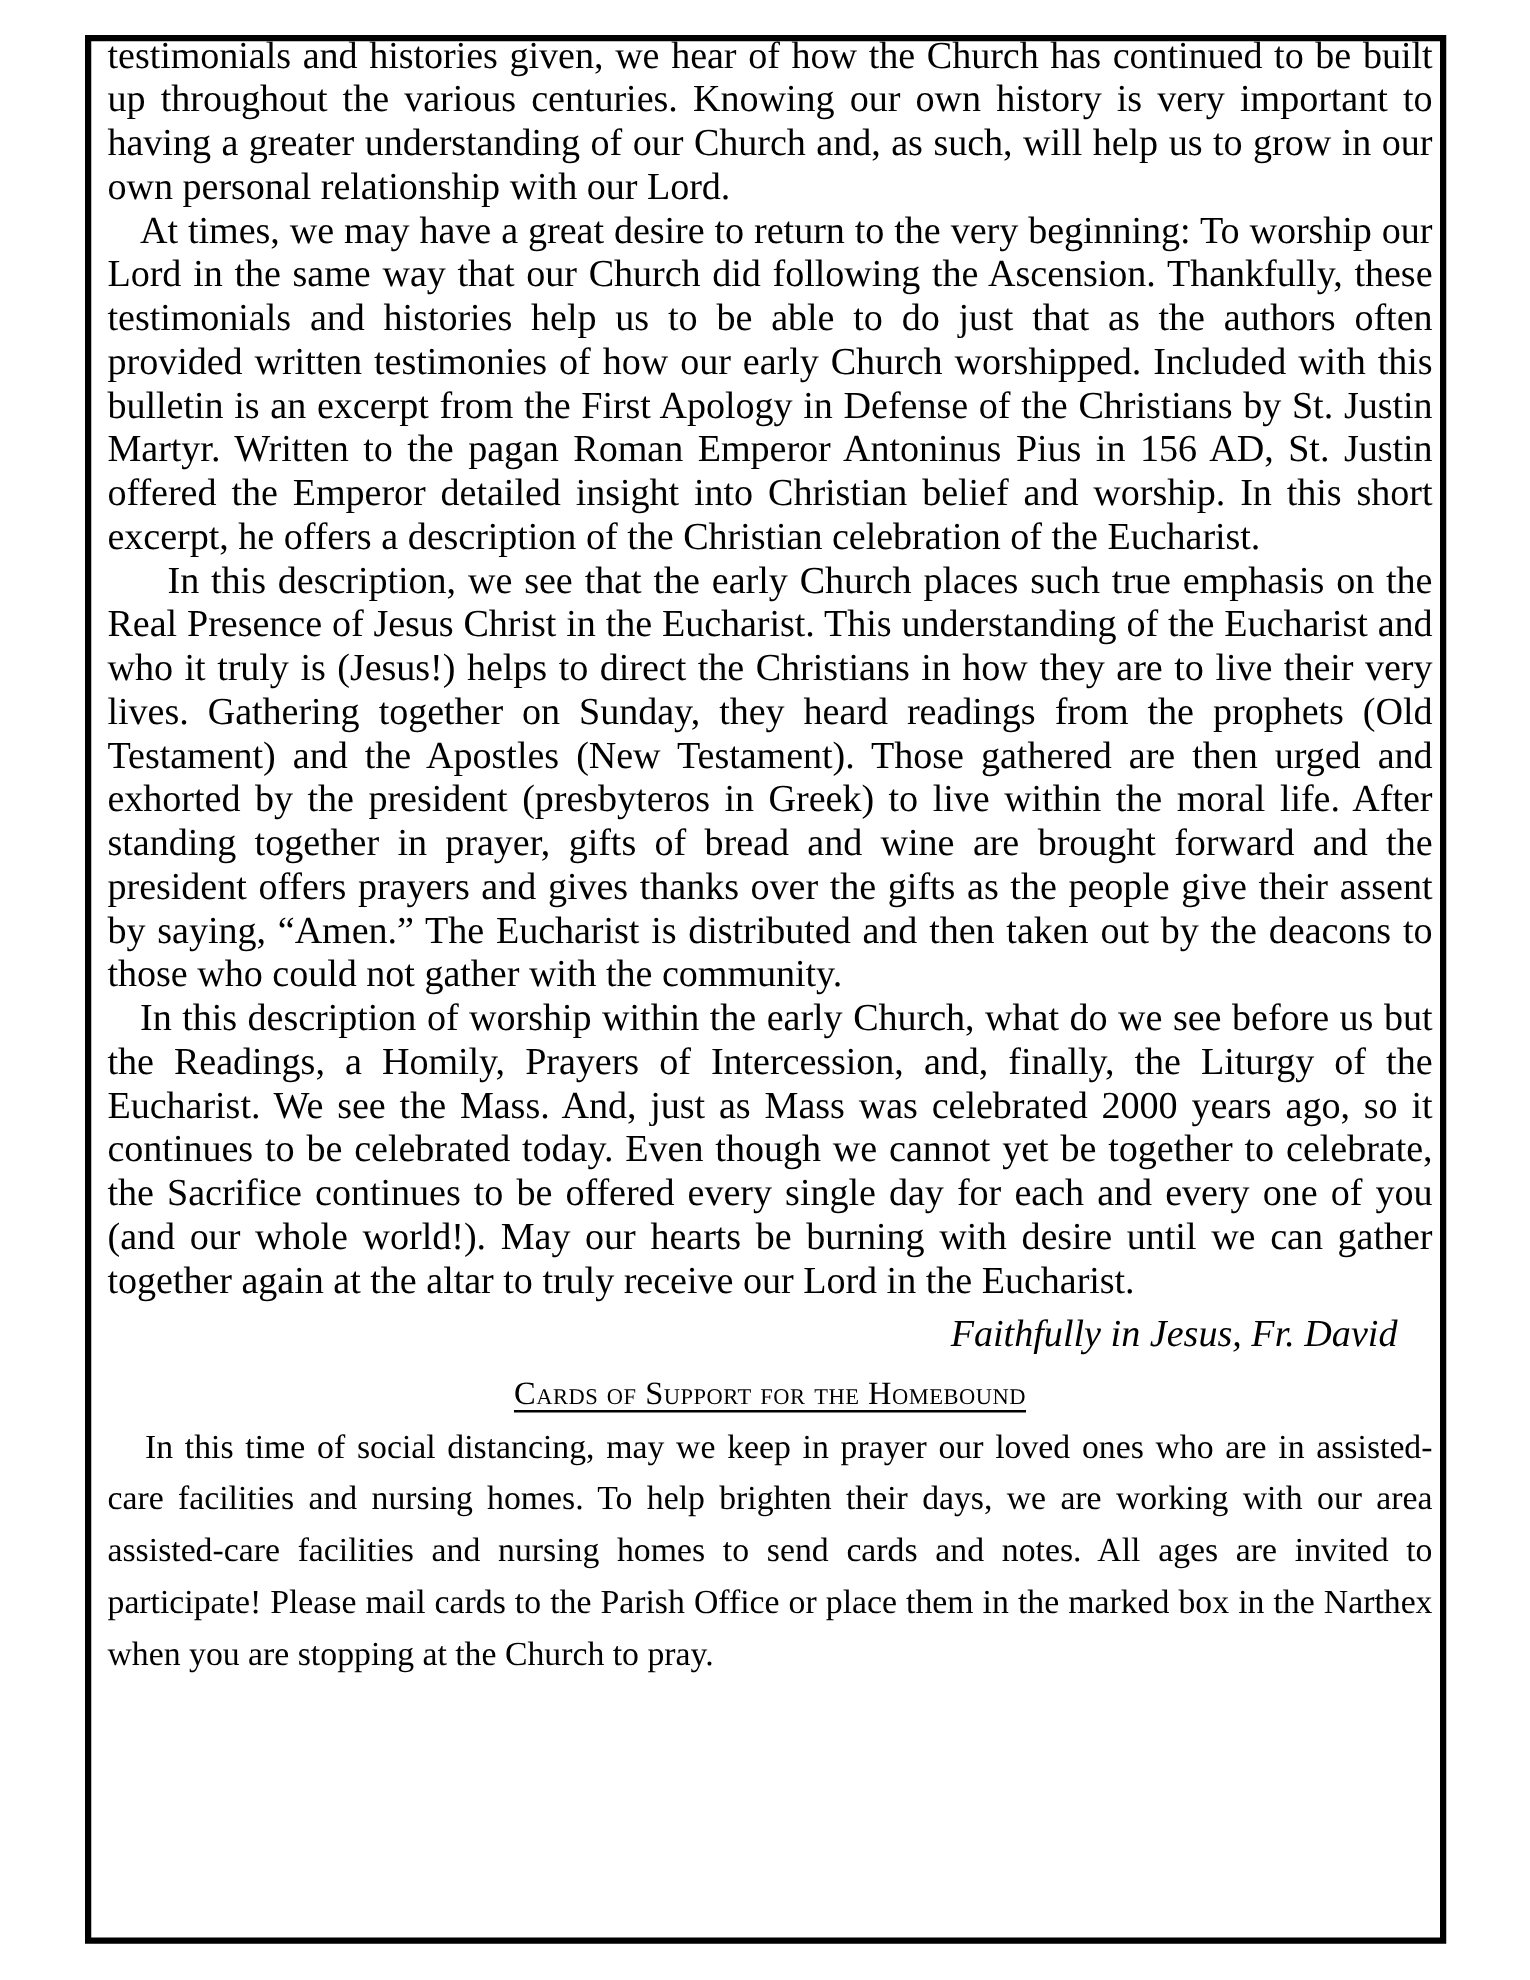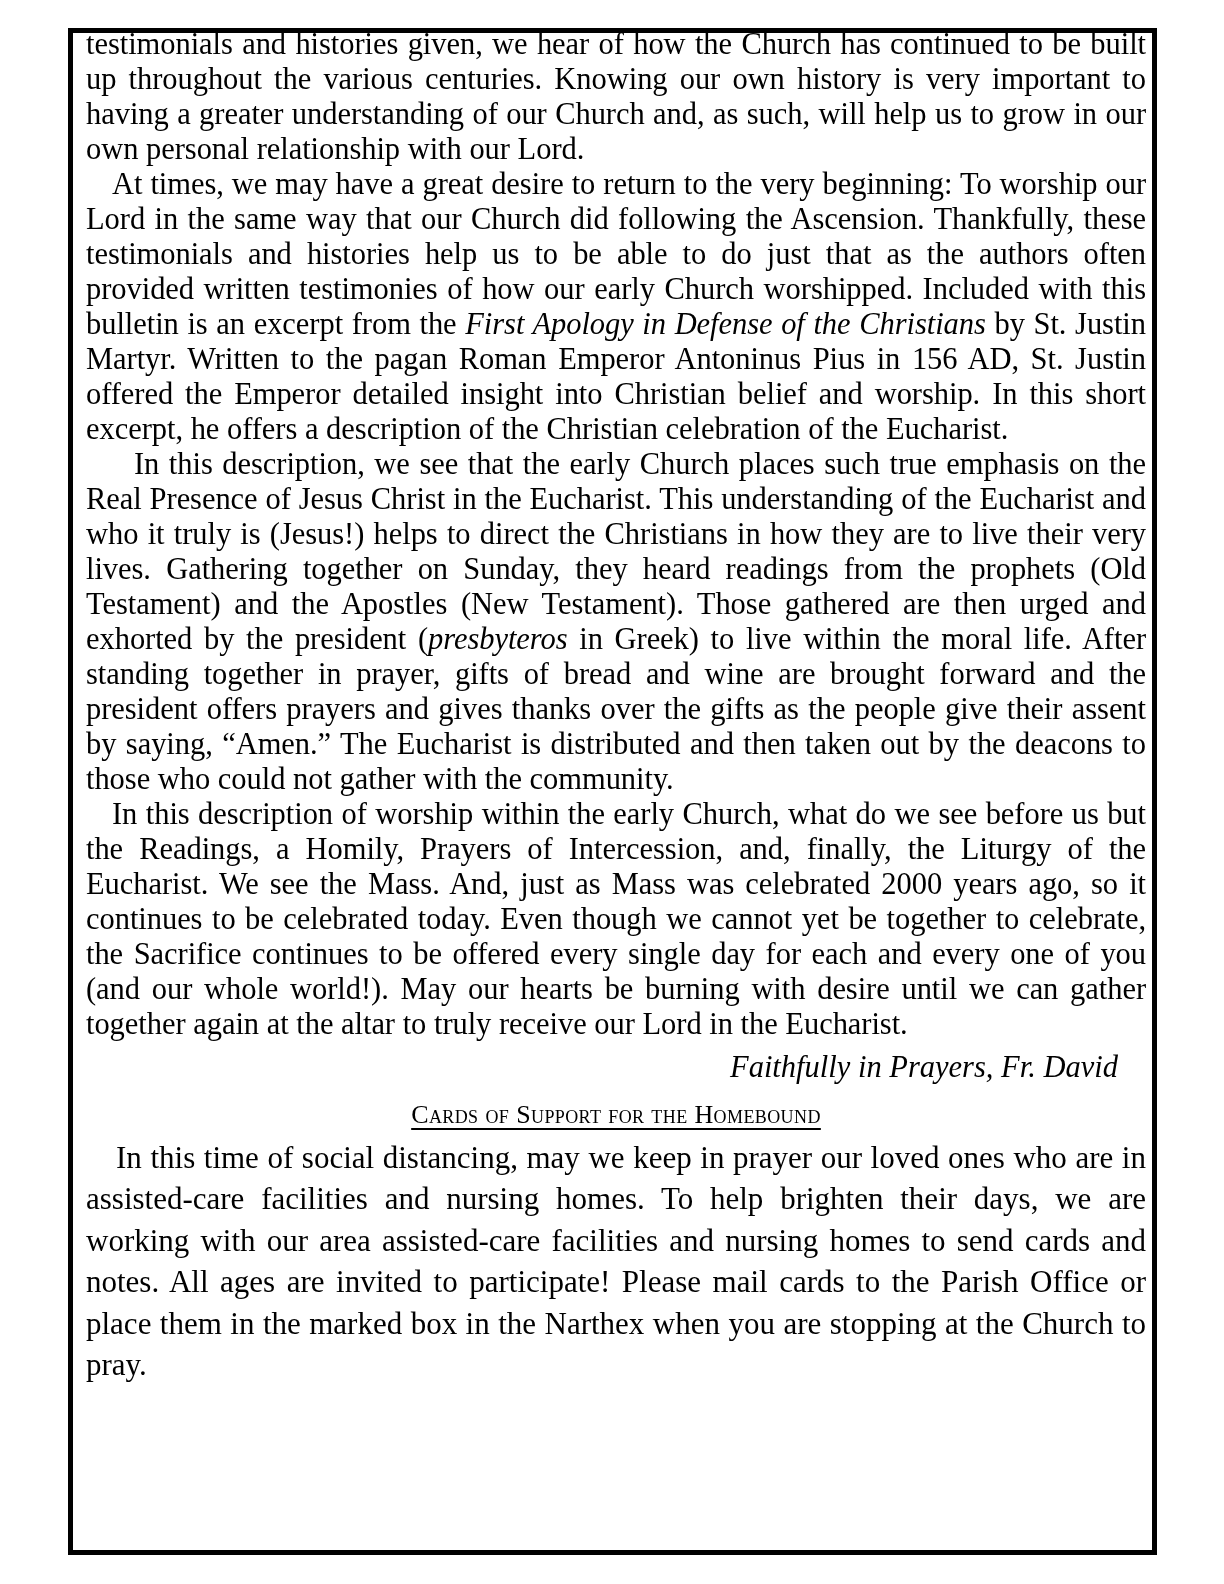--- a/index.html
+++ b/index.html
@@ -53,21 +53,21 @@
     line-height: 35px;
     letter-spacing: -0.05px;
     word-spacing: 0.1px;
     hyphens: none;
   }
 
   p.indent-sm { text-indent: 26px; }
   p.indent-md { text-indent: 48px; }
   p.indent-none { text-indent: 0; }
 
-  .italic { font-style: italic; }
+  .italic { }
 
   .signature-line {
     margin: 5px 0 0 0;
     text-align: right;
     padding-right: 28px;
     font-size: 30.5px;
     line-height: 41.8px;
     font-style: italic;
   }
 
@@ -83,41 +83,41 @@
     text-decoration: underline;
     text-underline-offset: 5px;
     text-decoration-thickness: 2px;
   }
 
   p.closing-par {
     margin: 0;
     padding: 0;
     text-align: justify;
     text-justify: inter-word;
-    font-size: 31px;
+    font-size: 27px;
     line-height: 41.5px;
     text-indent: 30px;
   }
 </style>
 </head>
 <body>
 
 <div class="page">
   <div class="bulletin-box">
     <div class="content">
 
       <p class="body-par indent-none">testimonials and histories given, we hear of how the Church has continued to be built up throughout the various centuries. Knowing our own history is very important to having a greater understanding of our Church and, as such, will help us to grow in our own personal relationship with our Lord.</p>
 
       <p class="body-par indent-sm"><span>At times, we may have a great desire to return to the very beginning: To worship our Lord in the same way that our Church did following the Ascension. Thankfully, these testimonials and histories help us to be able to do just that as the authors often provided written testimonies of how our early Church worshipped. Included with this bulletin is an excerpt from the </span><span class="italic">First Apology in Defense of the Christians</span><span> by St. Justin Martyr. Written to the pagan Roman Emperor Antoninus Pius in 156 AD, St. Justin offered the Emperor detailed insight into Christian belief and worship. In this short excerpt, he offers a description of the Christian celebration of the Eucharist.</span></p>
 
       <p class="body-par indent-md"><span>In this description, we see that the early Church places such true emphasis on the Real Presence of Jesus Christ in the Eucharist. This understanding of the Eucharist and who it truly is (Jesus!) helps to direct the Christians in how they are to live their very lives. Gathering together on Sunday, they heard readings from the prophets (Old Testament) and the Apostles (New Testament). Those gathered are then urged and exhorted by the president (</span><span class="italic">presbyteros</span><span> in Greek) to live within the moral life. After standing together in prayer, gifts of bread and wine are brought forward and the president offers prayers and gives thanks over the gifts as the people give their assent by saying, “Amen.” The Eucharist is distributed and then taken out by the deacons to those who could not gather with the community.</span></p>
 
       <p class="body-par indent-sm">In this description of worship within the early Church, what do we see before us but the Readings, a Homily, Prayers of Intercession, and, finally, the Liturgy of the Eucharist. We see the Mass. And, just as Mass was celebrated 2000 years ago, so it continues to be celebrated today. Even though we cannot yet be together to celebrate, the Sacrifice continues to be offered every single day for each and every one of you (and our whole world!). May our hearts be burning with desire until we can gather together again at the altar to truly receive our Lord in the Eucharist.</p>
 
-      <div class="signature-line">Faithfully in Prayers, Fr. David</div>
+      <div class="signature-line">Faithfully in Jesus, Fr. David</div>
 
       <div class="section-heading"><span class="head-underline">Cards of Support for the Homebound</span></div>
 
       <p class="closing-par">In this time of social distancing, may we keep in prayer our loved ones who are in assisted-care facilities and nursing homes. To help brighten their days, we are working with our area assisted-care facilities and nursing homes to send cards and notes. All ages are invited to participate! Please mail cards to the Parish Office or place them in the marked box in the Narthex when you are stopping at the Church to pray.</p>
 
     </div>
   </div>
 </div>
 
 </body></html>

